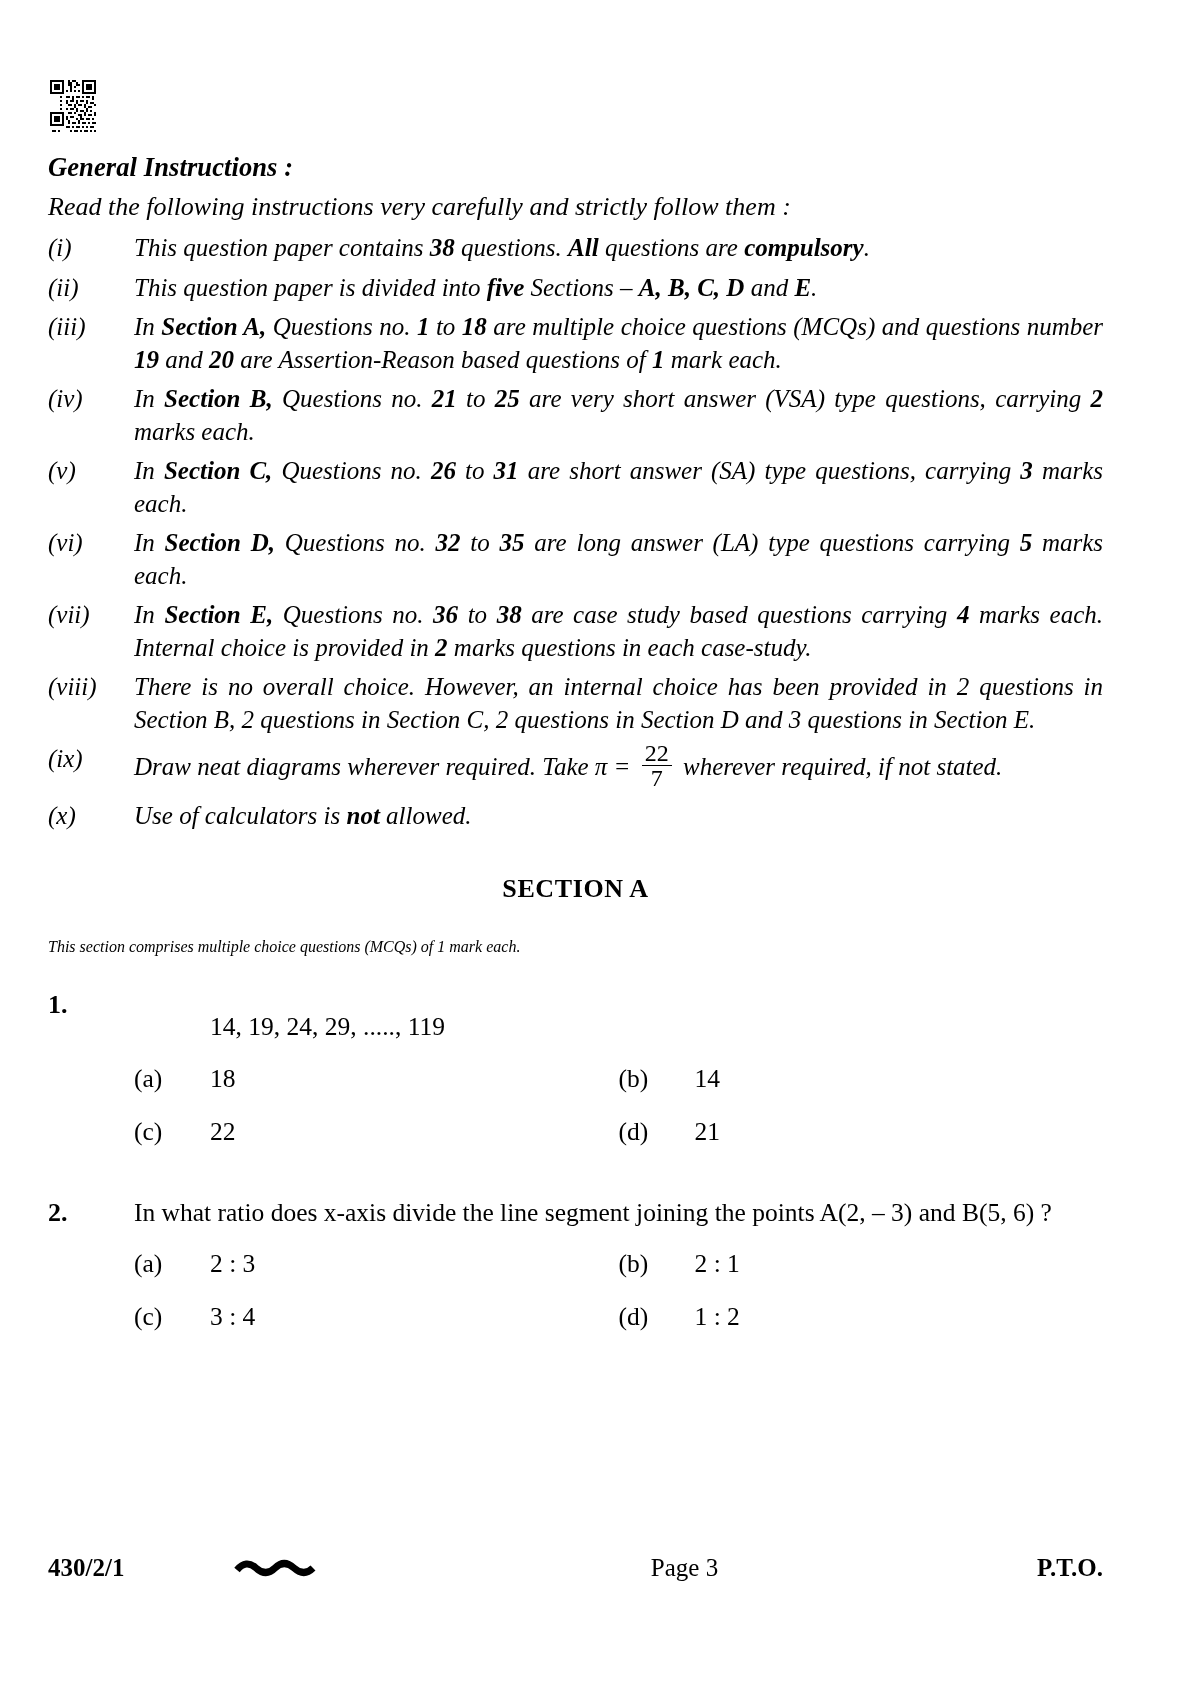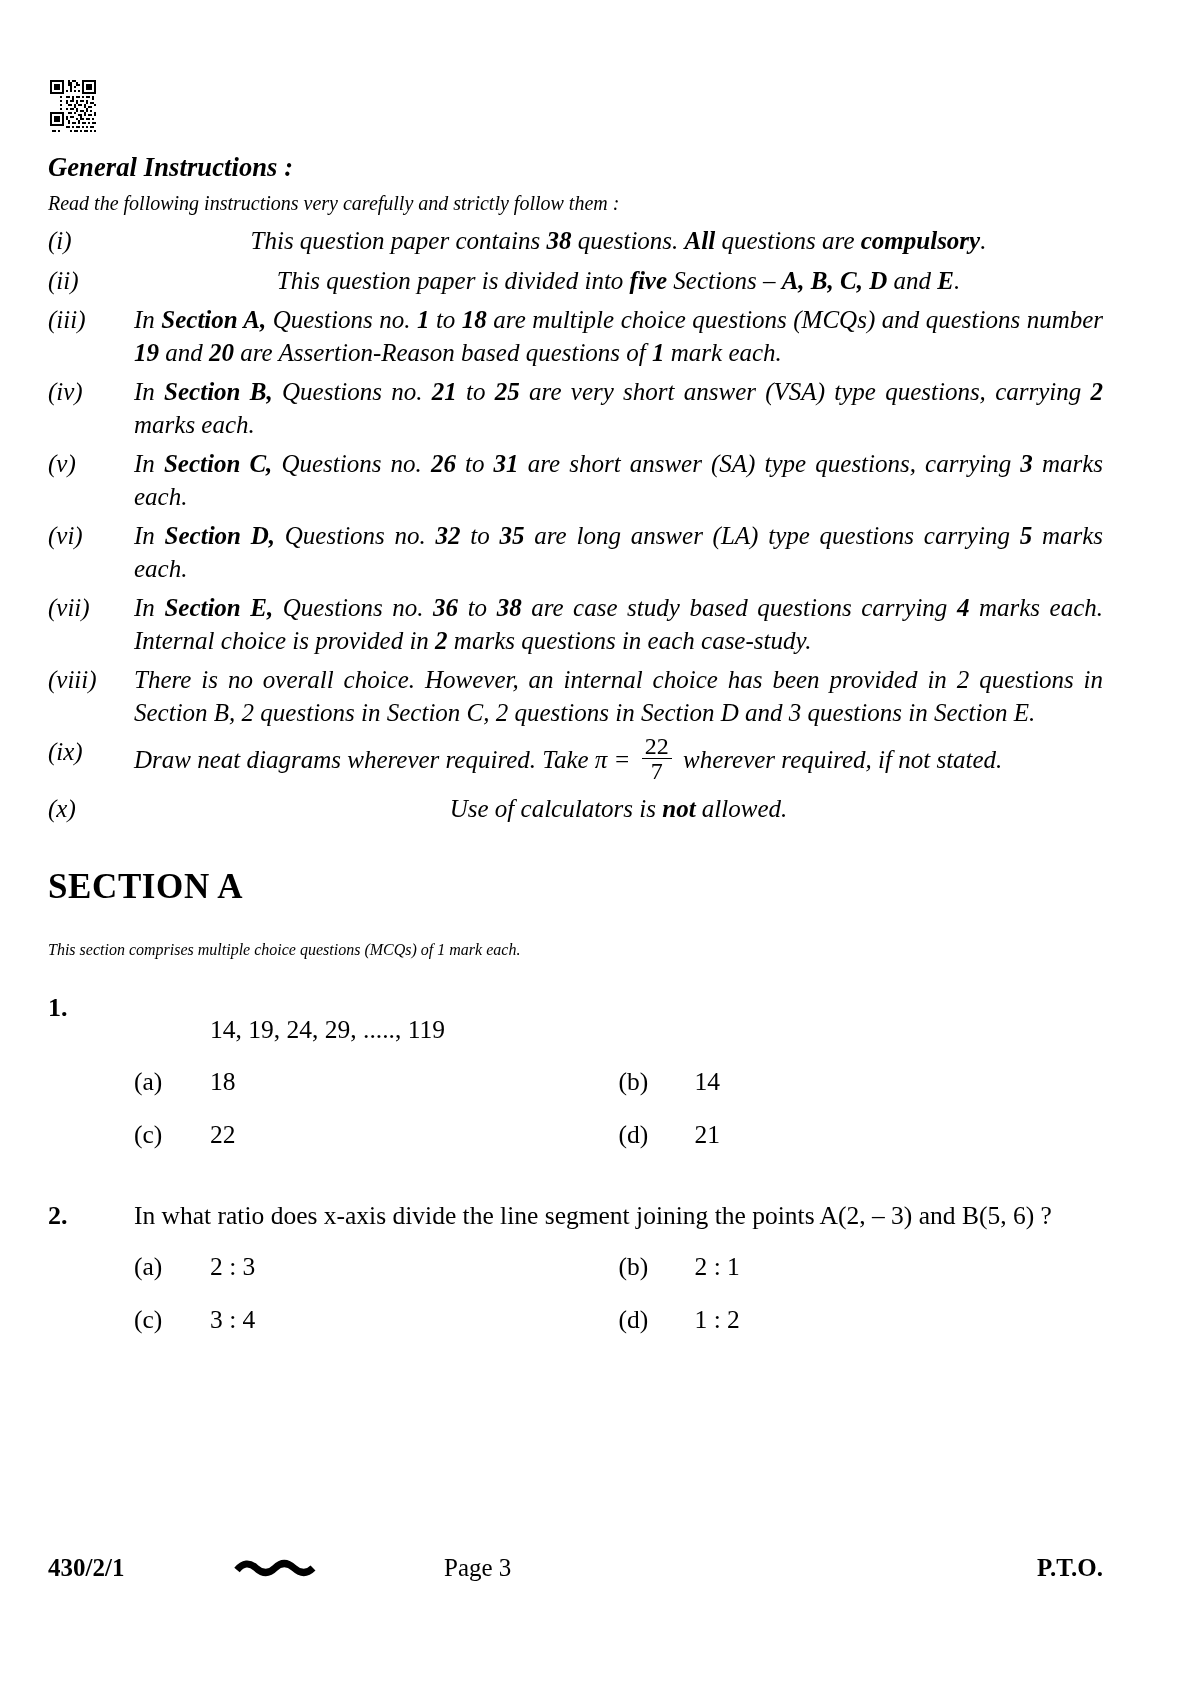--- a/index.html
+++ b/index.html
@@ -41,21 +41,21 @@
   
   .gen-instr {
     font-style: italic;
     font-weight: bold;
     font-size: 26.5px;
     letter-spacing: 0.1px;
     margin: 0 0 9px 0;
   }
   .read-line {
     font-style: italic;
-    font-size: 20px;
+    font-size: 26px;
     margin: 0 0 10px 0;
   }
 
   
   .instr {
     display: flex;
     align-items: flex-start;
     font-style: italic;
     font-size: 25px;
     line-height: 1.30;
@@ -66,21 +66,21 @@
     flex: 0 0 86px;
     font-style: italic;
     font-size: 25px;
   }
   .instr .txt {
     flex: 1 1 auto;
     text-align: justify;
     text-justify: inter-word;
     hyphens: none;
   }
-  .instr .txt.nojust { text-align: center; }
+  .instr .txt.nojust { text-align: left; }
   .instr b { font-weight: bold; font-style: italic; }
 
   
   .frac {
     display: inline-block;
     vertical-align: -0.52em;
     text-align: center;
     font-style: normal;
     line-height: 1.02;
     margin: 0 5px;
@@ -94,23 +94,23 @@
   }
   .frac .d {
     display: block;
     font-size: 24px;
     border-top: 1.6px solid #000;
     padding: 0 3px;
   }
 
   
   .section-head {
-    text-align: left;
+    text-align: center;
     font-weight: bold;
-    font-size: 35px;
+    font-size: 26px;
     letter-spacing: 0.6px;
     margin-top: 42px;
     margin-bottom: 34px;
   }
   .section-note {
     font-style: italic;
     font-size: 16px;
     margin-bottom: 32px;
   }
 
@@ -181,21 +181,21 @@
     flex: 0 0 150px;
   }
   .footer .squiggle {
     flex: 0 0 190px;
     display: flex;
     align-items: center;
     justify-content: flex-start;
   }
   .footer .pageno {
     flex: 1 1 auto;
-    text-align: left;
+    text-align: center;
   }
   .footer .pto {
     flex: 0 0 150px;
     text-align: right;
     font-weight: bold;
   }
 </style>
 </head>
 <body>
 

